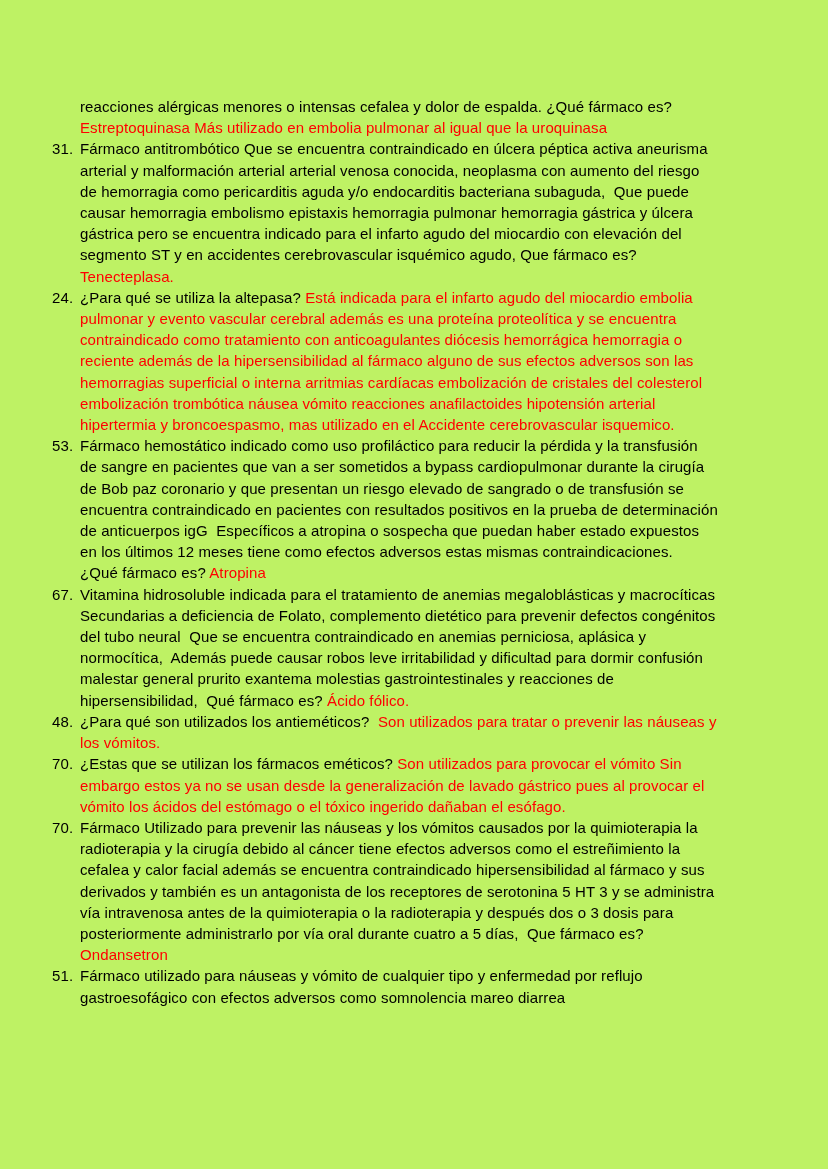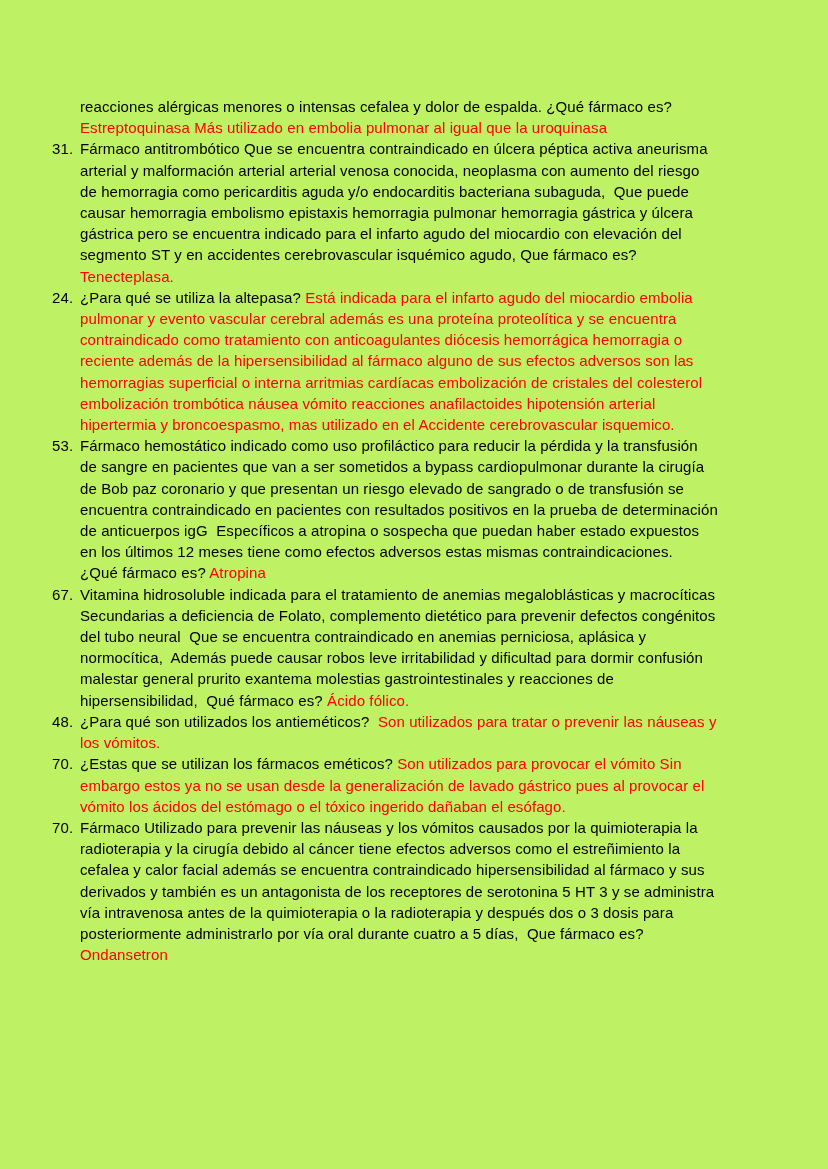--- a/index.html
+++ b/index.html
@@ -68,14 +68,18 @@
         <span class="content"><span class="seg-black">¿Para qué son utilizados los antieméticos?  </span><span class="seg-red">Son utilizados para tratar o prevenir las náuseas y los vómitos.</span></span>
       </div>
       <div class="item">
         <span class="num">70.</span>
         <span class="content"><span class="seg-black">¿Estas que se utilizan los fármacos eméticos? </span><span class="seg-red">Son utilizados para provocar el vómito Sin embargo estos ya no se usan desde la generalización de lavado gástrico pues al provocar el vómito los ácidos del estómago o el tóxico ingerido dañaban el esófago.</span></span>
       </div>
       <div class="item">
         <span class="num">70.</span>
         <span class="content"><span class="seg-black">Fármaco Utilizado para prevenir las náuseas y los vómitos causados por la quimioterapia la radioterapia y la cirugía debido al cáncer tiene efectos adversos como el estreñimiento la cefalea y calor facial además se encuentra contraindicado hipersensibilidad al fármaco y sus derivados y también es un antagonista de los receptores de serotonina 5 HT 3 y se administra vía intravenosa antes de la quimioterapia o la radioterapia y después dos o 3 dosis para posteriormente administrarlo por vía oral durante cuatro a 5 días,  Que fármaco es? </span><span class="seg-red">Ondansetron</span></span>
       </div>
+      <div class="item">
+        <span class="num">51.</span>
+        <span class="content"><span class="seg-black">Fármaco utilizado para náuseas y vómito de cualquier tipo y enfermedad por reflujo gastroesofágico con efectos adversos como somnolencia mareo diarrea</span></span>
+      </div>
     </div>
 </div>
 
 </body></html>

